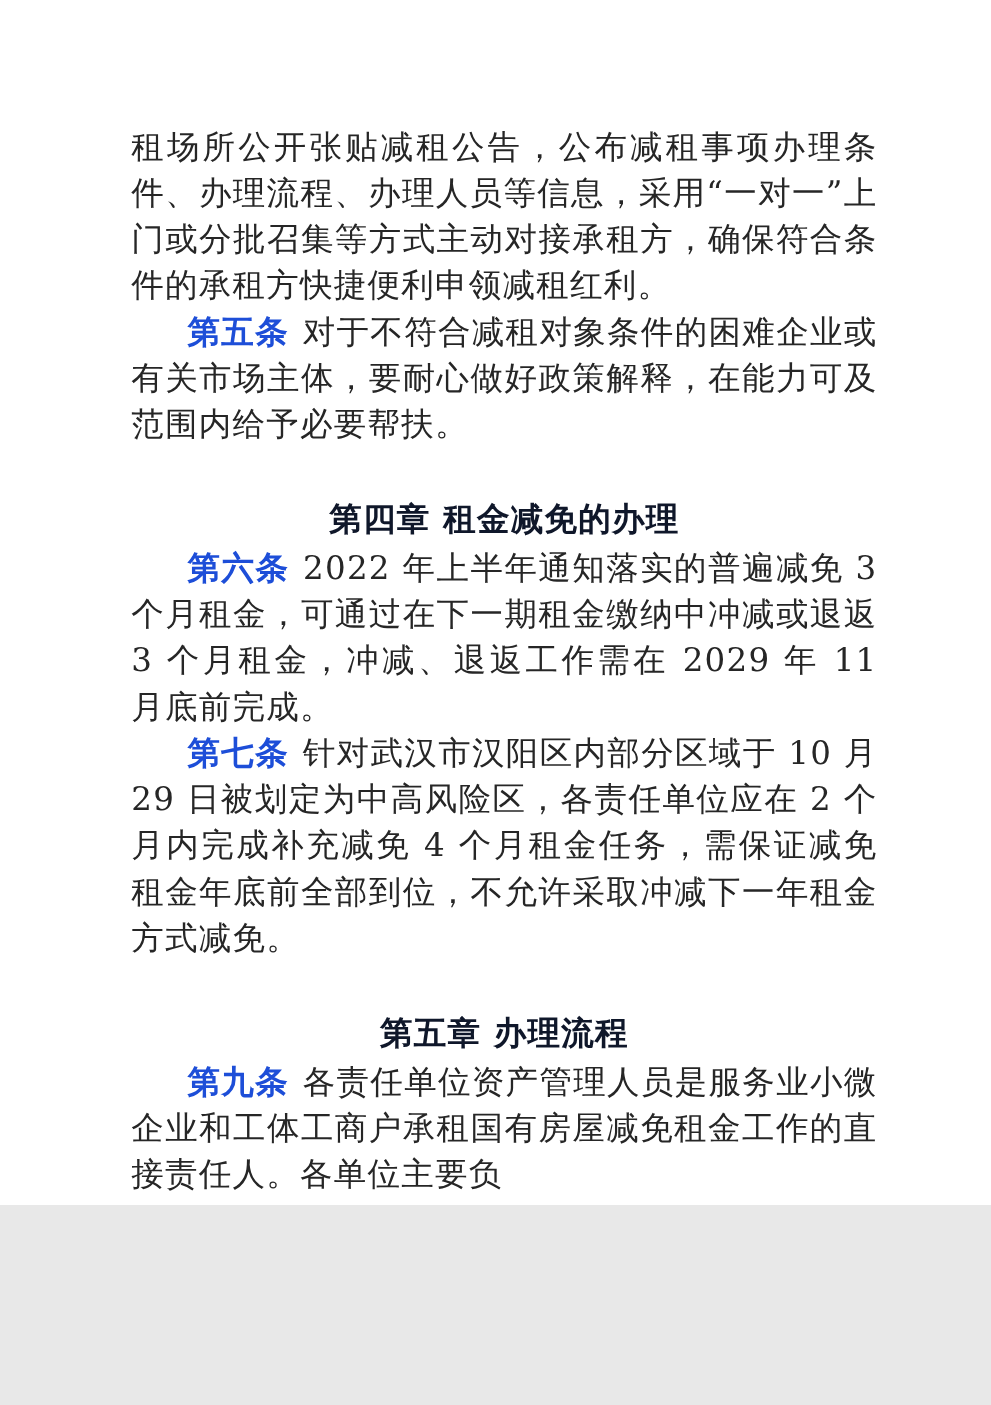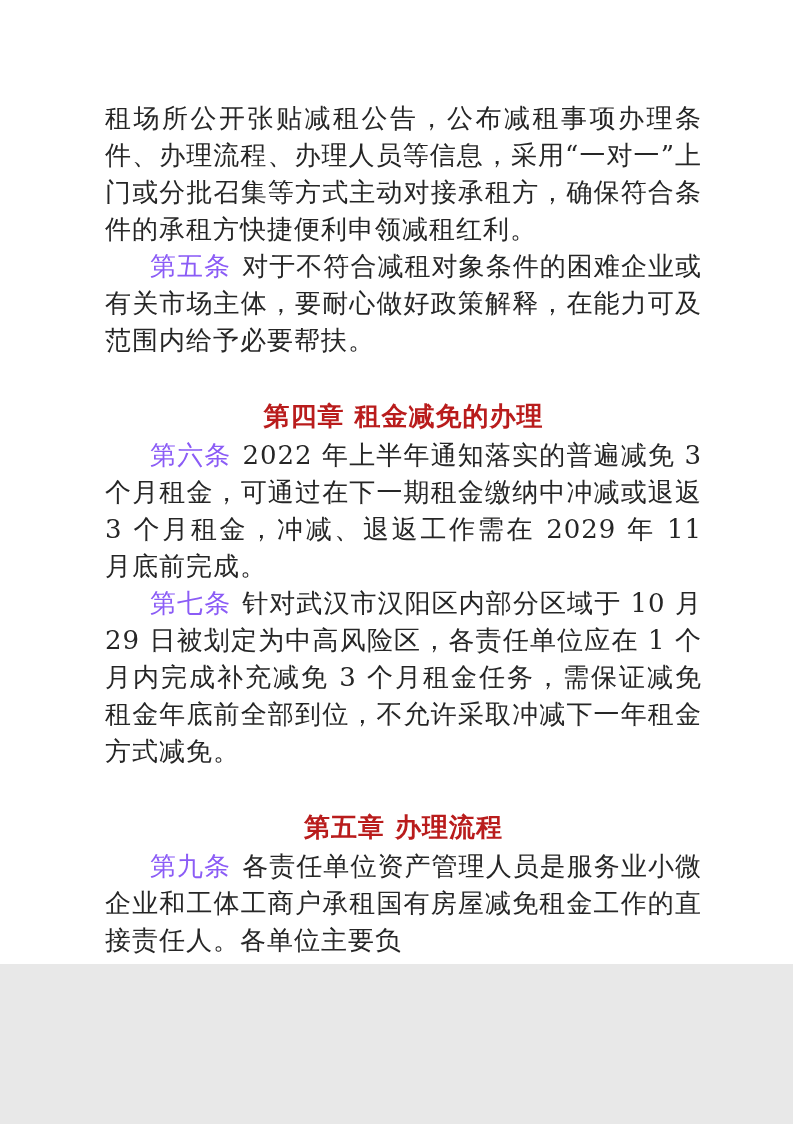--- a/index.html
+++ b/index.html
@@ -30,34 +30,34 @@
   }
   .para {
     margin: 0;
     text-align: justify;
     text-align-last: left;
   }
   .para.indent {
     text-indent: 45px;
   }
   .article-label {
-    font-weight: 400;
-    color: #8b5cf6;
+    font-weight: 700;
+    color: #1d4ed8;
     margin-right: 11px;
     font-family: "DejaVu Sans", "Liberation Sans", sans-serif;
   }
   .chapter-heading {
     margin: 39px 0 2px 0;
     font-size: 26px;
     line-height: 37px;
     font-weight: 700;
     text-align: center;
     text-align-last: center;
     text-indent: 0;
-    color: #b91c1c;
+    color: #0f172a;
     letter-spacing: 1px;
     font-family: "DejaVu Sans", "Liberation Sans", sans-serif;
   }
   .page-footer {
     position: absolute;
     left: 103px;
     top: 1005px;
     font-size: 21px;
     letter-spacing: 3px;
     color: #3a3a3a;
@@ -72,21 +72,21 @@
   <div class="doc-body">
 
     <p class="para"><span>租场所公开张贴减租公告，公布减租事项办理条件、办理流程、办理人员等信息，采用“一对一”上门或分批召集等方式主动对接承租方，确保符合条件的承租方快捷便利申领减租红利。</span></p>
 
     <p class="para indent"><span class="article-label">第五条</span><span>对于不符合减租对象条件的困难企业或有关市场主体，要耐心做好政策解释，在能力可及范围内给予必要帮扶。</span></p>
 
     <h2 class="chapter-heading">第四章 租金减免的办理</h2>
 
     <p class="para indent"><span class="article-label">第六条</span><span>2022 年上半年通知落实的普遍减免 3 个月租金，可通过在下一期租金缴纳中冲减或退返 3 个月租金，冲减、退返工作需在 2029 年 11 月底前完成。</span></p>
 
-    <p class="para indent"><span class="article-label">第七条</span><span>针对武汉市汉阳区内部分区域于 10 月 29 日被划定为中高风险区，各责任单位应在 1 个月内完成补充减免 3 个月租金任务，需保证减免租金年底前全部到位，不允许采取冲减下一年租金方式减免。</span></p>
+    <p class="para indent"><span class="article-label">第七条</span><span>针对武汉市汉阳区内部分区域于 10 月 29 日被划定为中高风险区，各责任单位应在 2 个月内完成补充减免 4 个月租金任务，需保证减免租金年底前全部到位，不允许采取冲减下一年租金方式减免。</span></p>
 
 
     <h2 class="chapter-heading">第五章 办理流程</h2>
 
     <p class="para indent"><span class="article-label">第九条</span><span>各责任单位资产管理人员是服务业小微企业和工体工商户承租国有房屋减免租金工作的直接责任人。各单位主要负</span></p>
 
   </div>
 
   <div class="page-footer">— 4 —</div>
 

